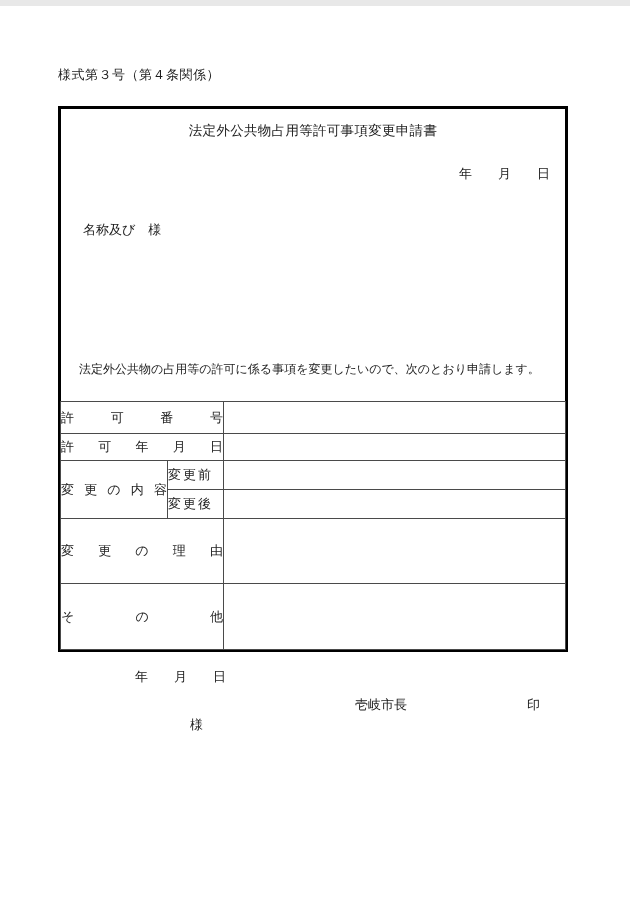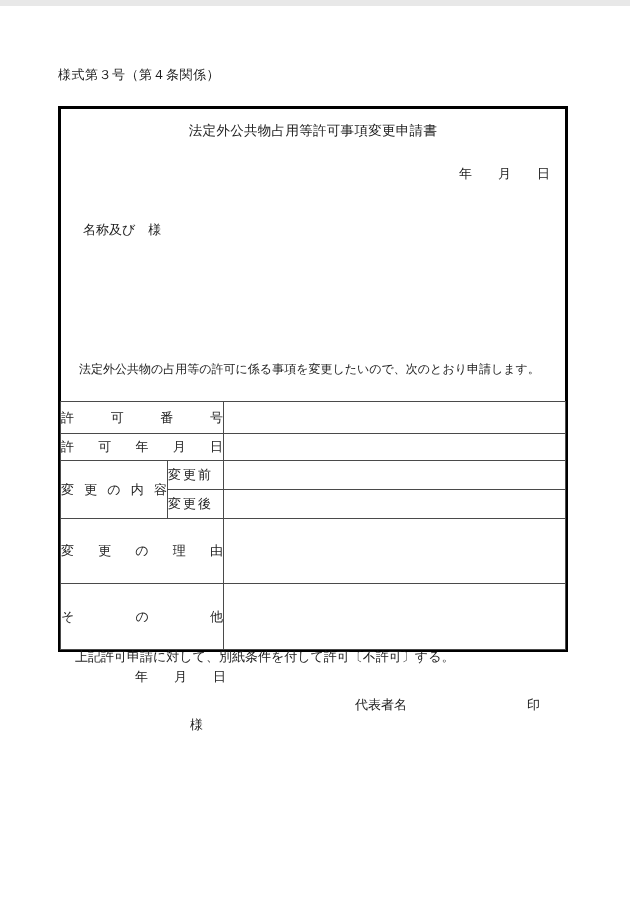--- a/index.html
+++ b/index.html
@@ -133,19 +133,18 @@
                 <span>他</span>
               </div>
         </td>
         <td></td>
       </tr>
     </tbody>
       </table>
 
   </div>
 
-  <div class="abs footer-decision">　上記許可申請に対して、別紙条件を付して許可〔不許可〕する。</div>
   <div class="abs footer-date">年　　月　　日</div>
-  <div class="abs footer-mayor">代表者名</div>
+  <div class="abs footer-mayor">壱岐市長</div>
   <div class="abs footer-seal">印</div>
   <div class="abs footer-sama">様</div>
 
 </div>
 
 </body></html>

